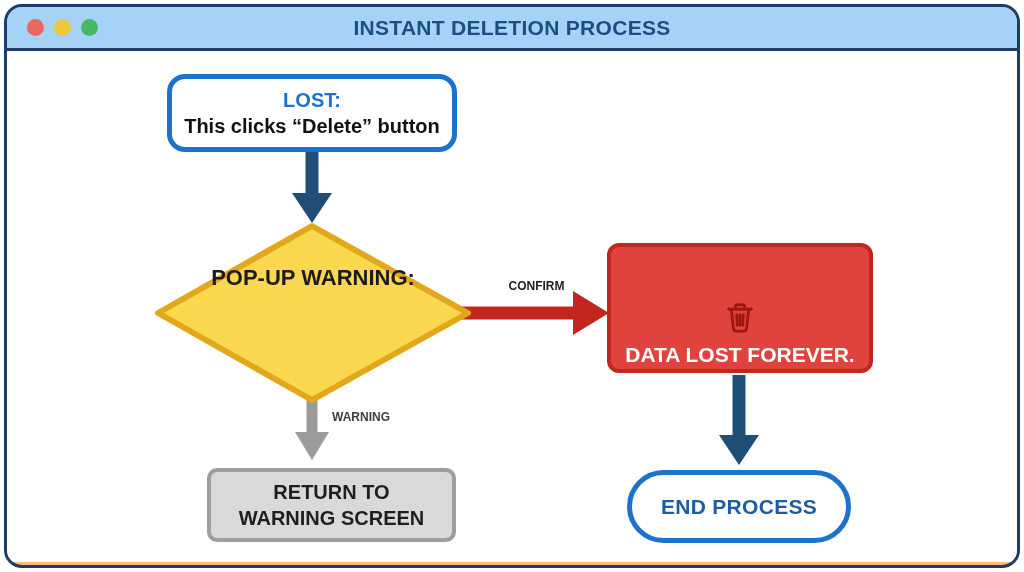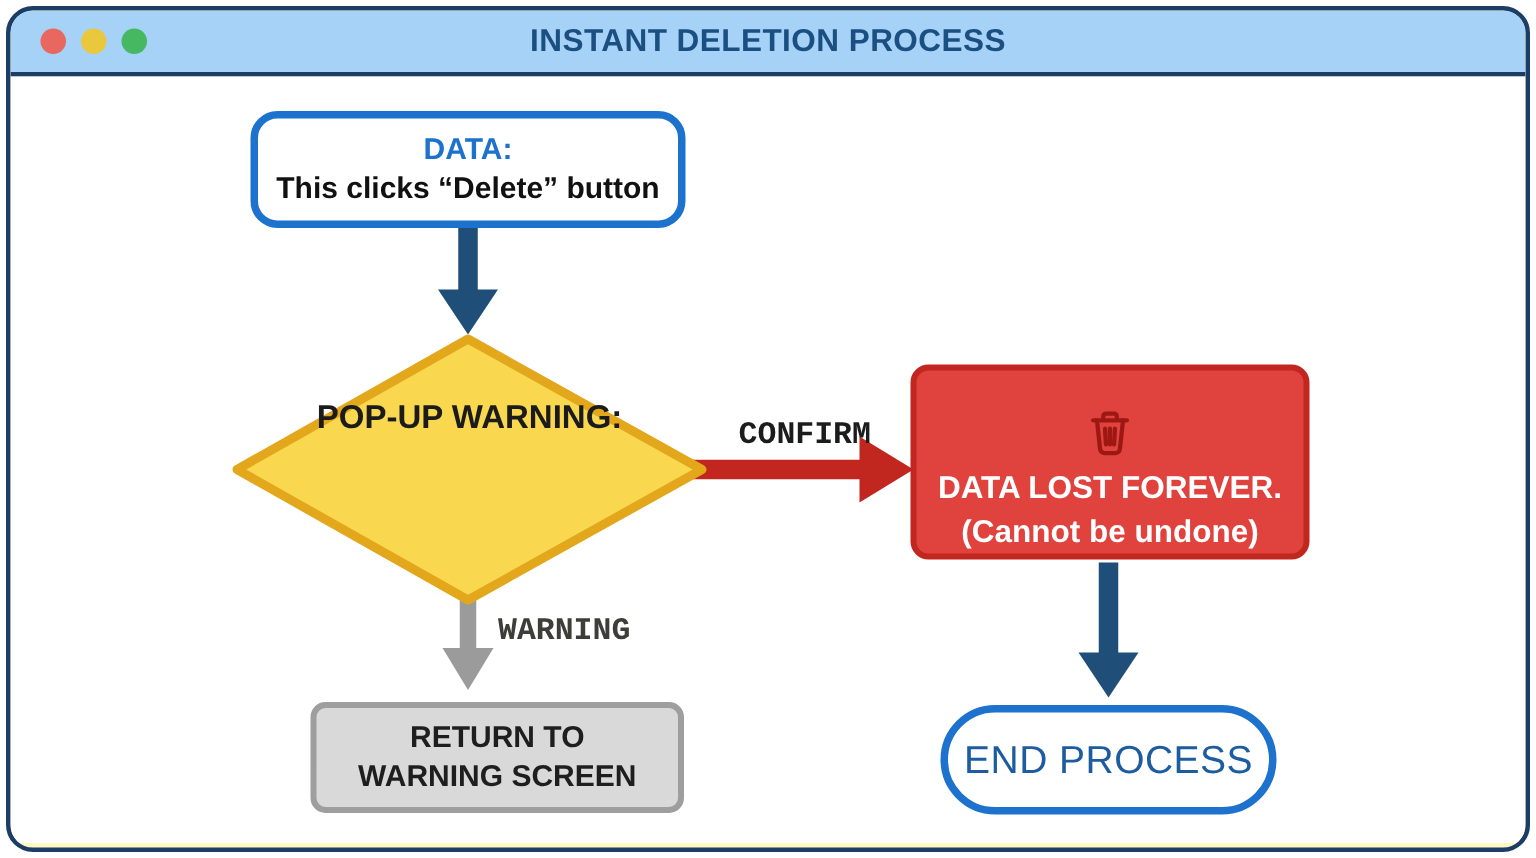--- a/index.html
+++ b/index.html
@@ -9,21 +9,21 @@
     font-family: "Liberation Sans", sans-serif;
     overflow: hidden;
   }
   .window {
     position: absolute;
     left: 4px; top: 4px;
     width: 1016px; height: 564px;
     border: 3px solid #1C3D66;
     border-radius: 18px;
     overflow: hidden;
-    background: #fef9c3;
+    background: #fdba74;
   }
   .titlebar {
     position: relative;
     height: 44px;
     background: #A5D2F6;
     border-bottom: 3px solid #1C3D66;
     display: flex;
     align-items: center;
     justify-content: center;
   }
@@ -82,23 +82,22 @@
     text-align: center;
     color: #1b1b1b;
     font-weight: bold;
     font-size: 22px;
     line-height: 1.3;
   }
 
   .edge-label {
     position: absolute;
     font-weight: bold;
-    font-size: 21px;
+    font-size: 12px;
     color: #1c1c1c;
-    font-family: Liberation Mono, monospace;
   }
   .confirm-label { left: 459px; top: 228px; width: 141px; text-align: center; }
   .cancel-label  { left: 325px; top: 359px; color: #3E3E38; }
 
   .red-box {
     left: 600px; top: 192px;
     width: 266px; height: 130px;
     background: #E0433E;
     border: 4px solid #C1261F;
     border-radius: 12px;
@@ -118,21 +117,21 @@
   }
   .gray-box .line { color: #1e1e1e; font-weight: bold; font-size: 20px; line-height: 1.3; }
 
   .end-pill {
     left: 620px; top: 419px;
     width: 224px; height: 73px;
     background: #ffffff;
     border: 5px solid #1C72CC;
     border-radius: 40px;
   }
-  .end-label { color: #1D5C9E; font-weight: normal; font-size: 26px; letter-spacing: 0.3px; }
+  .end-label { color: #1D5C9E; font-weight: bold; font-size: 21px; letter-spacing: 0.3px; }
 </style>
 </head>
 <body>
 
 <div class="window">
 
   <div class="titlebar">
     <div class="traffic-lights">
       <div class="light red"></div>
       <div class="light yellow"></div>
@@ -162,42 +161,41 @@
 
       <g>
         <line x1="732" y1="324" x2="732" y2="388" stroke="#1F4E79" stroke-width="13"></line>
         <polygon points="712,384 752,384 732,414" fill="#1F4E79"></polygon>
       </g>
 
       <polygon points="305,175 461,262 305,349 151,262" fill="#F9D84F" stroke="#E3A71C" stroke-width="6" stroke-linejoin="round"></polygon>
     </svg>
 
     <div class="node start-box">
-      <div class="start-title">DATA:</div>
+      <div class="start-title">LOST:</div>
       <div class="start-body">This clicks “Delete” button</div>
     </div>
 
     <div class="decision-text">
       <div>POP-UP WARNING:</div>
     </div>
 
     <div class="edge-label confirm-label">CONFIRM</div>
     <div class="edge-label cancel-label">WARNING</div>
 
     <div class="node red-box">
       <svg class="trash" width="36" height="36" viewBox="0 0 24 24" fill="none" stroke="#9E1813" stroke-width="1.9" stroke-linecap="round" stroke-linejoin="round">
         <path d="M9,6.5 V5 a1.2,1.2 0 0 1 1.2,-1.2 h3.6 a1.2,1.2 0 0 1 1.2,1.2 V6.5"></path>
         <path d="M4.5,6.8 H19.5"></path>
         <path d="M6.2,6.8 L7.6,19.6 a2,2 0 0 0 2,1.8 h4.8 a2,2 0 0 0 2,-1.8 L17.8,6.8"></path>
         <path d="M9.8,10.5 L10.2,17.5"></path>
         <path d="M12,10.5 V17.5"></path>
         <path d="M14.2,10.5 L13.8,17.5"></path>
       </svg>
       <div class="line">DATA LOST FOREVER.</div>
-      <div class="line">(Cannot be undone)</div>
     </div>
 
     <div class="node gray-box">
       <div class="line">RETURN TO</div>
       <div class="line">WARNING SCREEN</div>
     </div>
 
     <div class="node end-pill">
       <div class="end-label">END PROCESS</div>
     </div>

